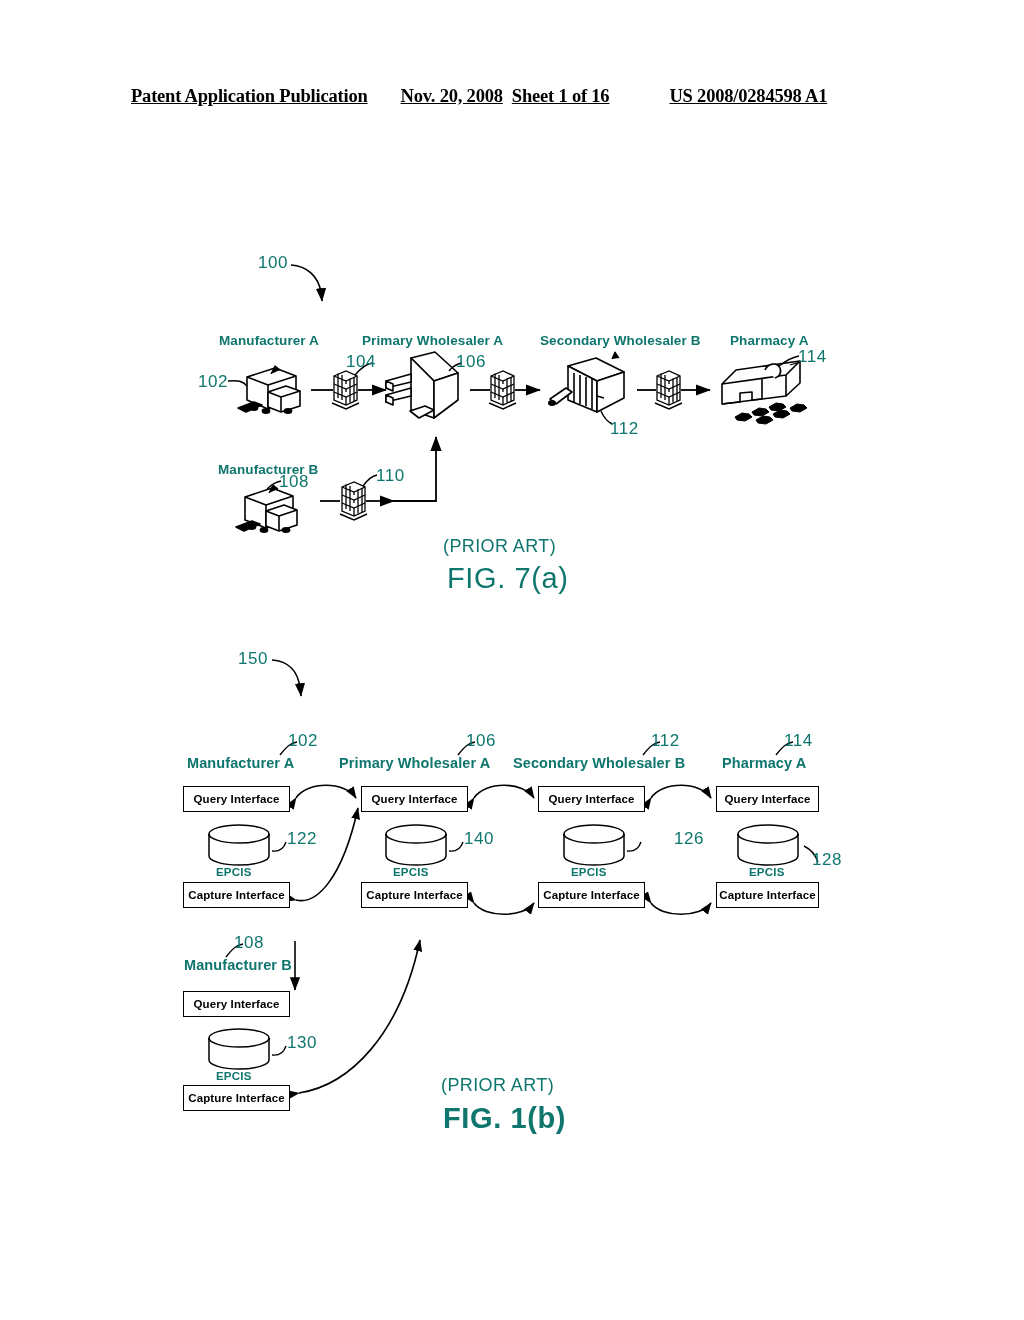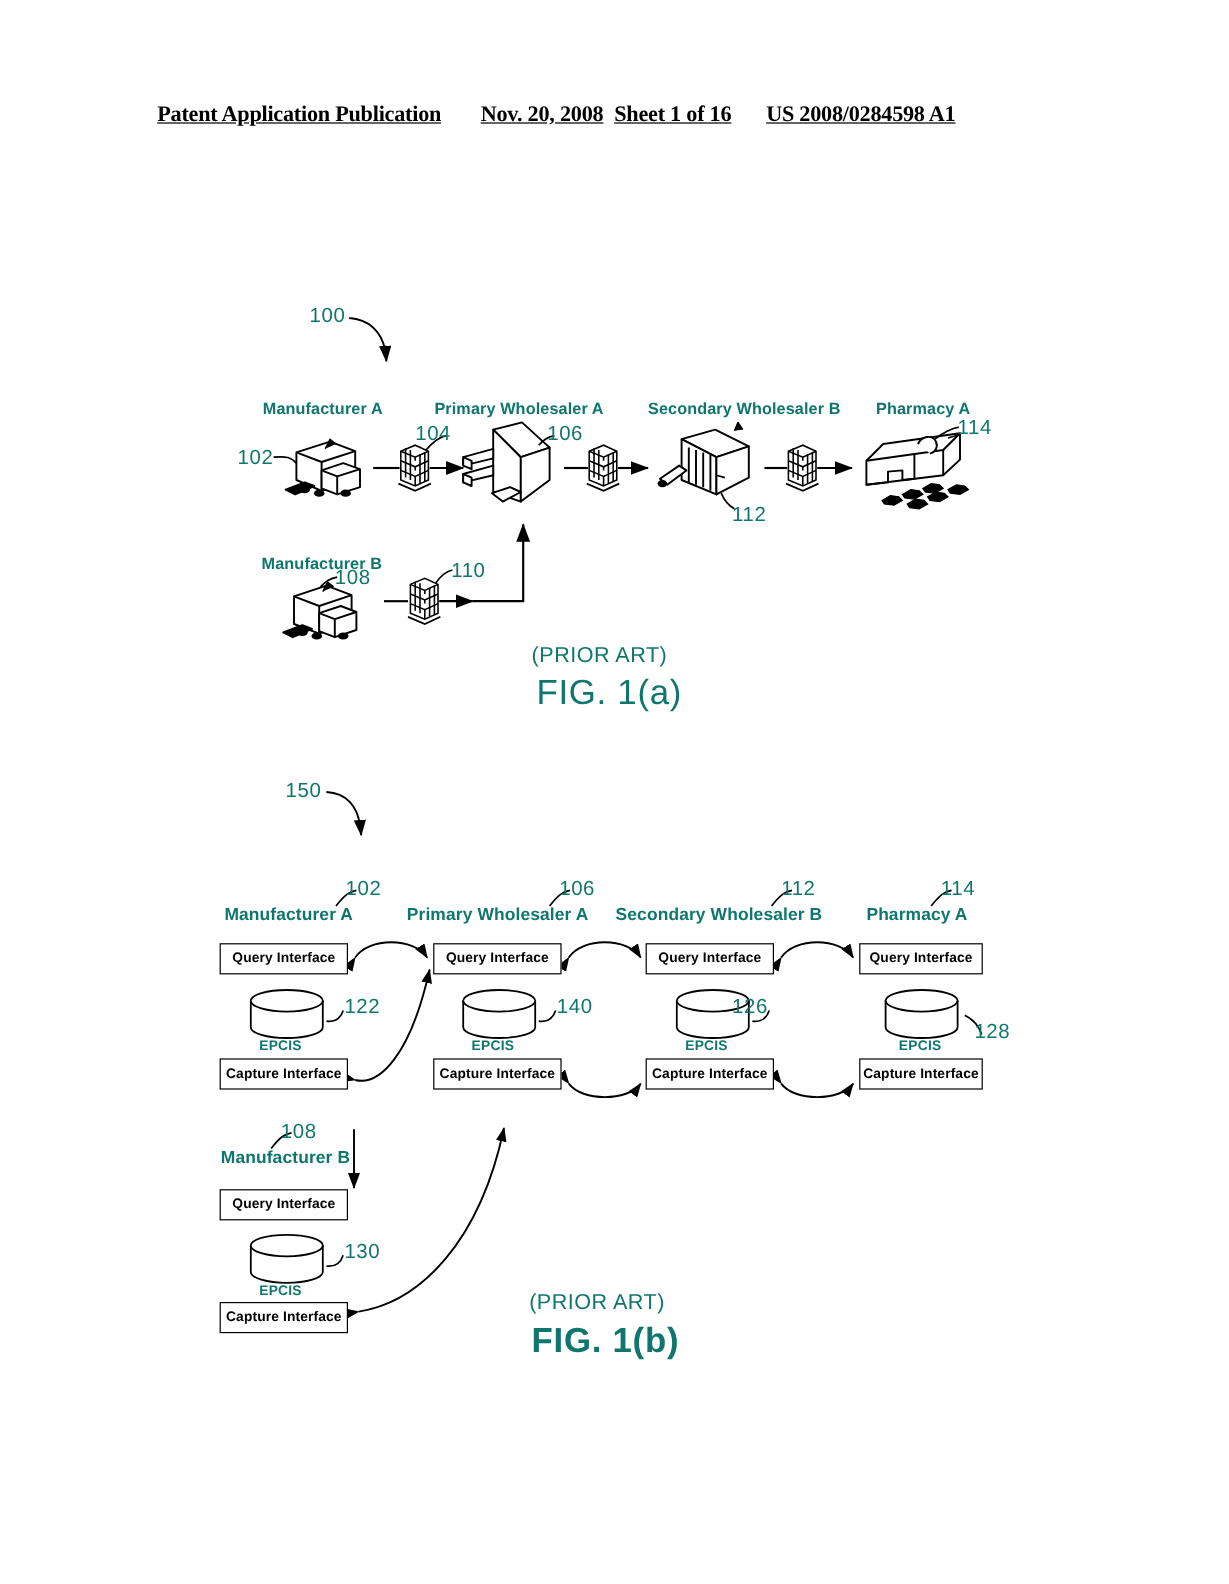--- a/index.html
+++ b/index.html
@@ -34,21 +34,21 @@
     font-weight: bold;
     font-size: 18.5px;
     letter-spacing: -0.2px;
     white-space: nowrap;
     color: #000;
   }
   .pub-header span { display: inline-block; vertical-align: top; text-decoration: underline; }
   .hdr-title { }
   .hdr-date  { margin-left: 33px; }
   .hdr-sheet { margin-left: 9px; }
-  .hdr-num   { margin-left: 29px; }
+  .hdr-num   { margin-left: 60px; }
 
   
   .lbl {
     position: absolute;
     font-family: "Liberation Sans", sans-serif;
     white-space: nowrap;
     color: #0f766e;
   }
   .node-label { font-size: 13.5px; font-weight: 600; letter-spacing: .1px; }
   .ref-num    { font-size: 17px; font-weight: 400; letter-spacing: .5px; }
@@ -283,21 +283,21 @@
 
   <div class="lbl ref-num" style="left:198px; top:372px;">102</div>
   <div class="lbl ref-num" style="left:346px; top:352px;">104</div>
   <div class="lbl ref-num" style="left:456px; top:352px;">106</div>
   <div class="lbl ref-num" style="left:610px; top:419px;">112</div>
   <div class="lbl ref-num" style="left:798px; top:347px;">114</div>
   <div class="lbl ref-num" style="left:279px; top:472px;">108</div>
   <div class="lbl ref-num" style="left:376px; top:466px;">110</div>
 
   <div class="lbl fig-cap-sub" style="left:443px; top:536px;">(PRIOR ART)</div>
-  <div class="lbl fig-cap-main" style="left:447px; top:562px;">FIG. 1(a)</div>
+  <div class="lbl fig-cap-main" style="left:447px; top:562px;">FIG. 7(a)</div>
 
   <div class="lbl ref-num" style="left:238px; top:649px;">150</div>
 
   <div class="lbl node-label" style="left:187px; top:755px; font-size:14.5px;">Manufacturer A</div>
   <div class="lbl node-label" style="left:339px; top:755px; font-size:14.5px;">Primary Wholesaler A</div>
   <div class="lbl node-label" style="left:513px; top:755px; font-size:14.5px;">Secondary Wholesaler B</div>
   <div class="lbl node-label" style="left:722px; top:755px; font-size:14.5px;">Pharmacy A</div>
   <div class="lbl node-label" style="left:184px; top:957px; font-size:14.5px;">Manufacturer B</div>
 
   <div class="lbl ref-num" style="left:288px; top:731px;">102</div>
@@ -353,21 +353,21 @@
   <div class="cyl" style="left:204px; top:1028px;">
     <svg width="70" height="44" viewBox="0 0 70 44">
         <ellipse cx="35" cy="10" rx="30" ry="9" fill="#fff" stroke="#000" stroke-width="1.5"></ellipse>
         <path d="M5,10 L5,32 A30,9 0 0 0 65,32 L65,10" fill="#fff" stroke="#000" stroke-width="1.5"></path>
         <path d="M5,10 A30,9 0 0 0 65,10" fill="none" stroke="#000" stroke-width="1.5"></path>
       </svg>
   </div>
 
   <div class="lbl ref-num" style="left:287px; top:829px;">122</div>
   <div class="lbl ref-num" style="left:464px; top:829px;">140</div>
-  <div class="lbl ref-num" style="left:610px; top:829px;">126</div>
+  <div class="lbl ref-num" style="left:674px; top:829px;">126</div>
   <div class="lbl ref-num" style="left:812px; top:850px;">128</div>
   <div class="lbl ref-num" style="left:287px; top:1033px;">130</div>
 
   <div class="lbl epcis-label" style="left:216px; top:866px;">EPCIS</div>
   <div class="lbl epcis-label" style="left:393px; top:866px;">EPCIS</div>
   <div class="lbl epcis-label" style="left:571px; top:866px;">EPCIS</div>
   <div class="lbl epcis-label" style="left:749px; top:866px;">EPCIS</div>
   <div class="lbl epcis-label" style="left:216px; top:1070px;">EPCIS</div>
 
   <div class="ifbox" style="left:183px; top:882px; width:107px; height:26px;">

